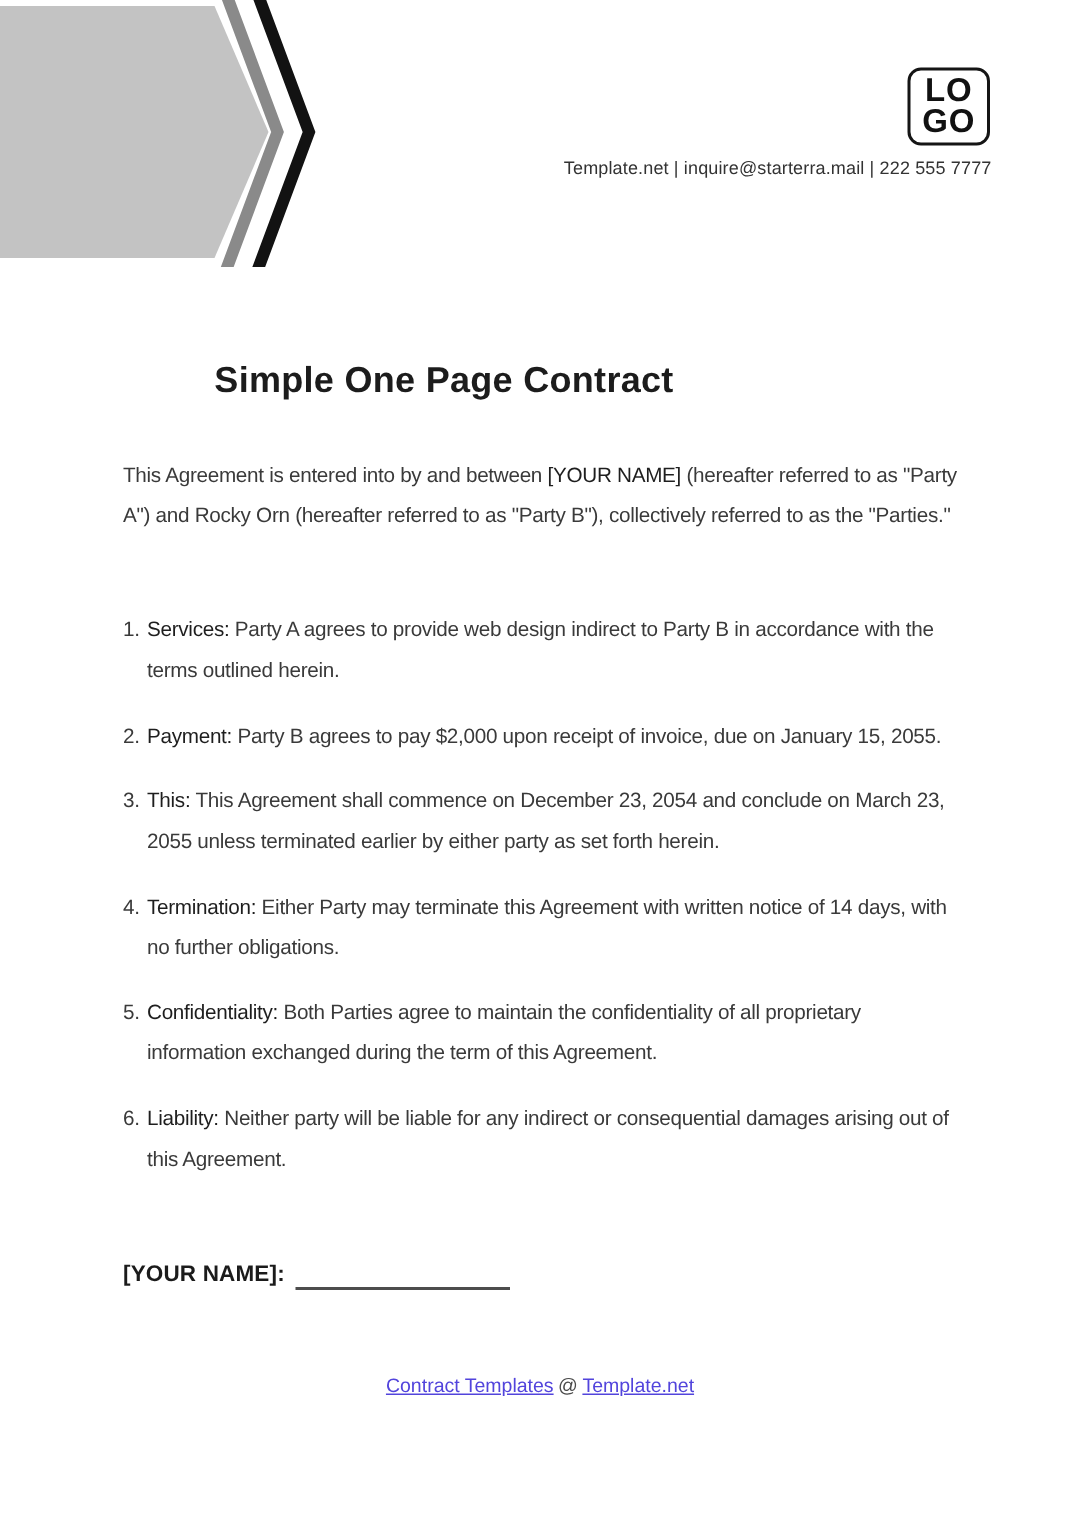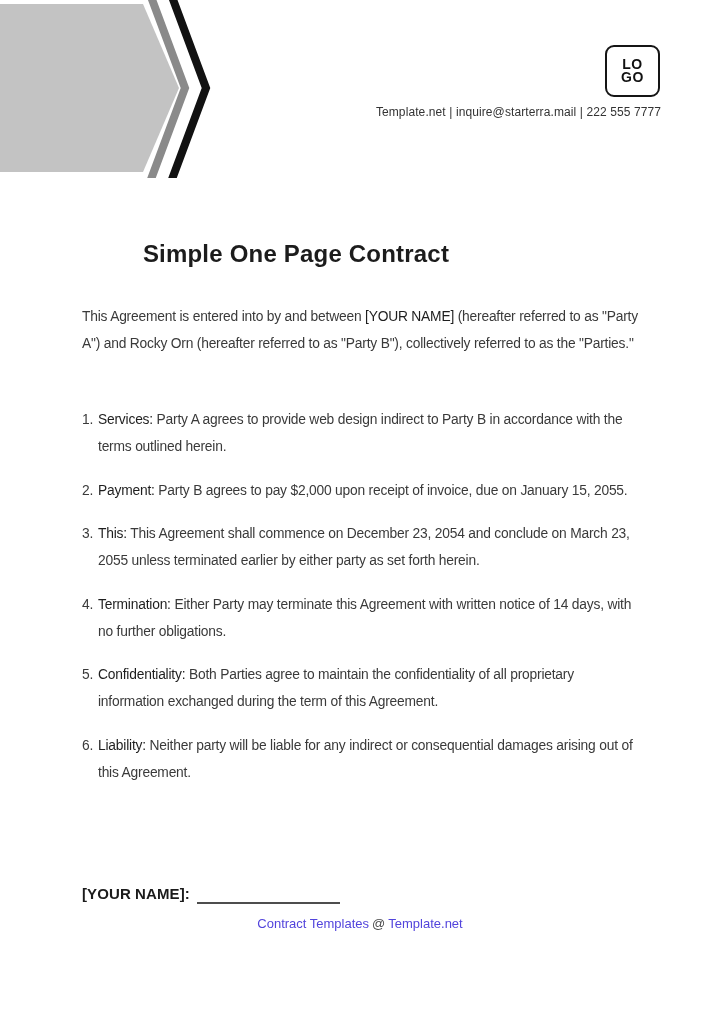--- a/index.html
+++ b/index.html
@@ -34,21 +34,21 @@
     width: 55px;
     height: 52px;
     border: 2.5px solid #151515;
     border-radius: 9px;
     background: #ffffff;
     display: flex;
     flex-direction: column;
     align-items: center;
     justify-content: center;
     font-weight: 800;
-    font-size: 14px;
+    font-size: 22px;
     line-height: 0.95;
     letter-spacing: 0.5px;
     color: #111111;
   }
 
   
   .contact {
     position: absolute;
     top: 105px;
     right: 59px;
@@ -103,21 +103,21 @@
     position: absolute;
     left: 0;
     top: 0;
     color: #3a3a3a;
   }
 
   
   .sig-row {
     position: absolute;
     left: 82px;
-    top: 884px;
+    top: 840px;
     width: 556px;
     display: flex;
     gap: 16px;
   }
   .sig-block { display: flex; align-items: flex-end; }
   .sig-block.party-a { width: 308px; }
   .sig-label {
     font-weight: 700;
     font-size: 15px;
     color: #1b1b1b;
@@ -138,20 +138,21 @@
     position: absolute;
     top: 916px;
     left: 0;
     width: 720px;
     text-align: center;
     font-size: 13px;
     color: #4a4a4a;
   }
   .footer a {
     color: #5244dc;
+    text-decoration: underline;
     cursor: pointer;
   }
   .footer .sep { color: #4a4a4a; padding: 0 3px; }
 </style>
 </head>
 <body>
 
 <div class="page">
 
   <svg class="deco" viewBox="0 0 214 178" width="214" height="178" aria-hidden="true">

